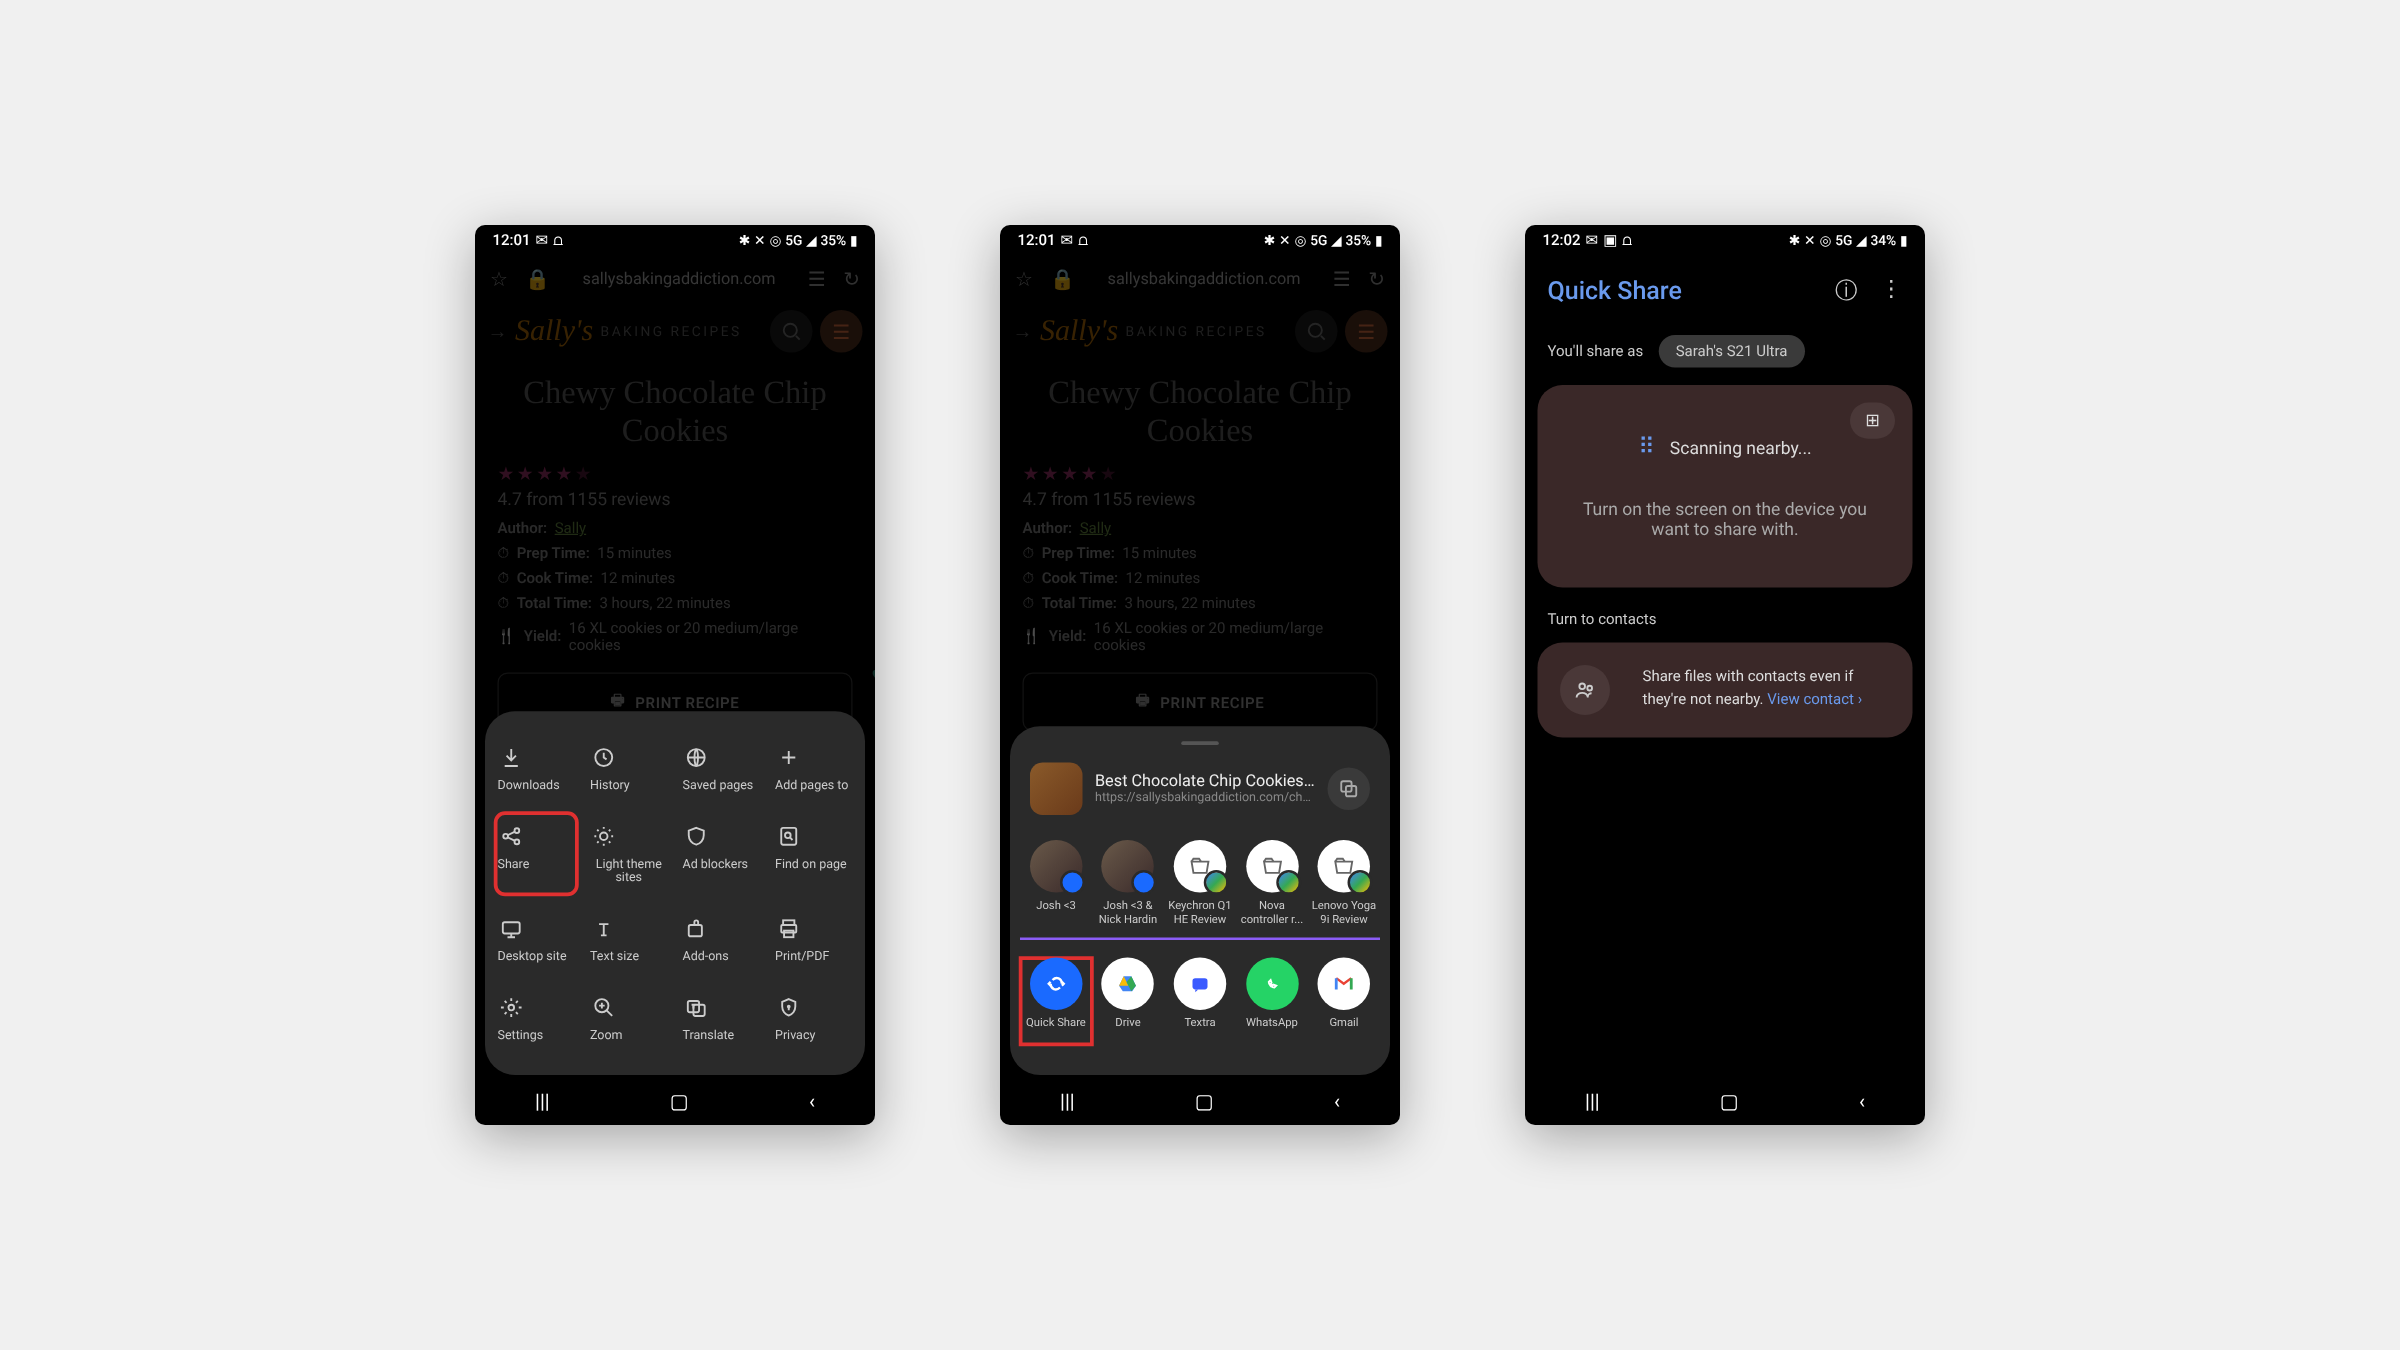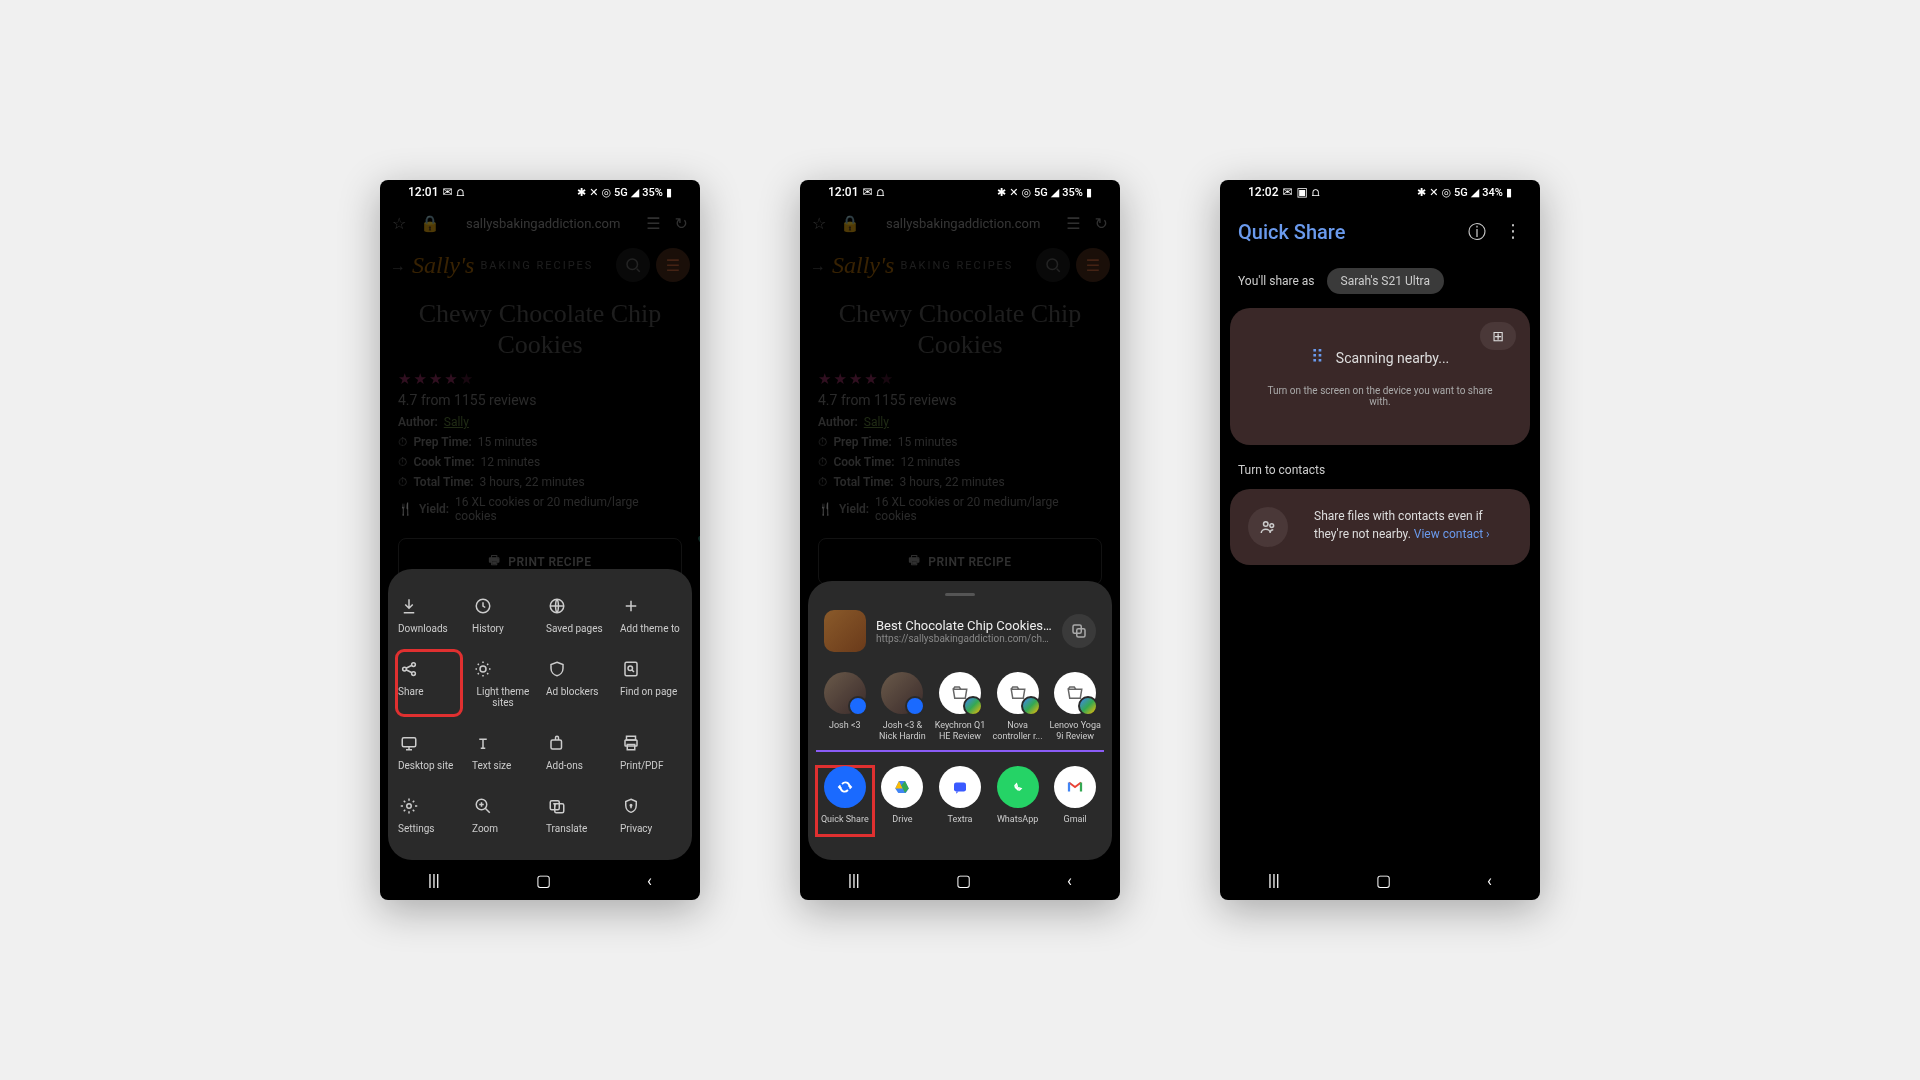--- a/index.html
+++ b/index.html
@@ -1,18 +1,18 @@
 <!DOCTYPE html>
 <html><head>
 <meta charset="utf-8">
 <style>
 body{margin:0;background:#f0f0f0;font-family:-apple-system,BlinkMacSystemFont,"Segoe UI",Roboto,sans-serif;display:flex;justify-content:center;align-items:center;min-height:100vh}
 .container{display:flex;gap:100px;padding:40px}
 .phone{width:320px;height:720px;background:#000;border-radius:8px;position:relative;overflow:hidden;box-shadow:0 10px 40px rgba(0,0,0,.3)}
-.status-bar{height:24px;display:flex;justify-content:space-between;align-items:center;padding:0 28px;color:#fff;font-size:12px;font-weight:500}
+.status-bar{height:24px;display:flex;justify-content:space-between;align-items:center;padding:0 14px;color:#fff;font-size:12px;font-weight:500}
 .status-left{display:flex;align-items:center;gap:4px}
 .status-right{display:flex;align-items:center;gap:3px;font-size:11px}
 .dimmed{filter:brightness(.35)}
 .browser-bar{height:38px;display:flex;align-items:center;padding:0 12px;gap:14px;color:#888}
 .browser-url{flex:1;text-align:center;font-size:13px;color:#999}
 .website-header{display:flex;align-items:center;padding:6px 10px;gap:6px}
 .sally-logo{font-family:Georgia,serif;font-style:italic;color:#a16207;font-size:24px}
 .sally-sub{font-size:11px;letter-spacing:2px;color:#555}
 .circle-btn{width:34px;height:34px;border-radius:50%;background:#1a1a1a;display:flex;align-items:center;justify-content:center;color:#666}
 .hamburger{background:#4a2a1a;color:#c4653a}
@@ -50,21 +50,21 @@
 .qs-title{font-size:20px;font-weight:500}
 .qs-actions{display:flex;gap:18px;color:#ccc;font-size:18px}
 .qs-shareas{padding:8px 18px;display:flex;align-items:center;gap:12px;color:#ccc;font-size:12px}
 .qs-chip{background:#3a3a3a;padding:6px 14px;border-radius:16px;font-size:12px}
 .qs-section{padding:12px 18px 6px;color:#ccc;font-size:12px}
 .qs-card{margin:6px 10px;background:#3a2828;border-radius:20px;padding:18px;position:relative}
 .qr-btn{position:absolute;top:14px;right:14px;background:#4a3838;border-radius:16px;padding:6px 12px;color:#ddd;font-size:14px}
 .scanning{text-align:center;padding:20px 10px}
 .scan-dots{display:inline-block;margin-right:10px;color:#6a9aed;font-size:18px;letter-spacing:2px}
 .scan-text{color:#ddd;font-size:14px}
-.scan-hint{color:#aaa;font-size:10px;margin-top:18px}
+.scan-hint{color:#aaa;font-size:14px;margin-top:32px}
 .contact-card{display:flex;align-items:flex-start;gap:26px}
 .contact-icon{width:40px;height:40px;border-radius:50%;background:#4a3838;display:flex;align-items:center;justify-content:center;color:#ccc;font-size:18px}
 .contact-text{flex:1;color:#ddd;font-size:12px;line-height:1.5}
 .view-link{color:#6a9aed}
 svg{width:18px;height:18px;fill:none;stroke:currentColor;stroke-width:2}
 </style>
 </head>
 <body>
 
 <div class="container">
@@ -175,21 +175,21 @@
               </svg>
             </div>
             <span>Saved pages</span>
           </div>
           <div class="menu-item">
             <div class="menu-icon">
               <svg viewBox="0 0 24 24">
                 <path d="M12 5v14M5 12h14"></path>
               </svg>
             </div>
-            <span>Add theme to</span>
+            <span>Add pages to</span>
           </div>
           <div class="menu-item highlighted">
             <div class="menu-icon">
               <svg viewBox="0 0 24 24">
                 <circle cx="6" cy="12" r="2.5"></circle>
                 <circle cx="18" cy="6" r="2.5"></circle>
                 <circle cx="18" cy="18" r="2.5"></circle>
                 <path d="M8 11l8-4M8 13l8 4"></path>
               </svg>
             </div>

